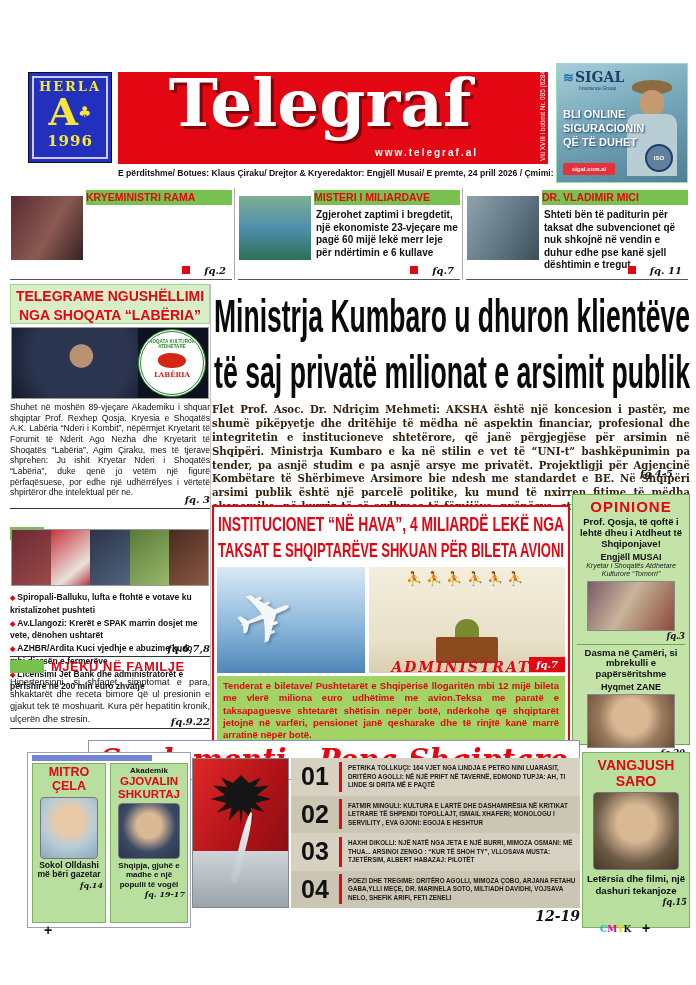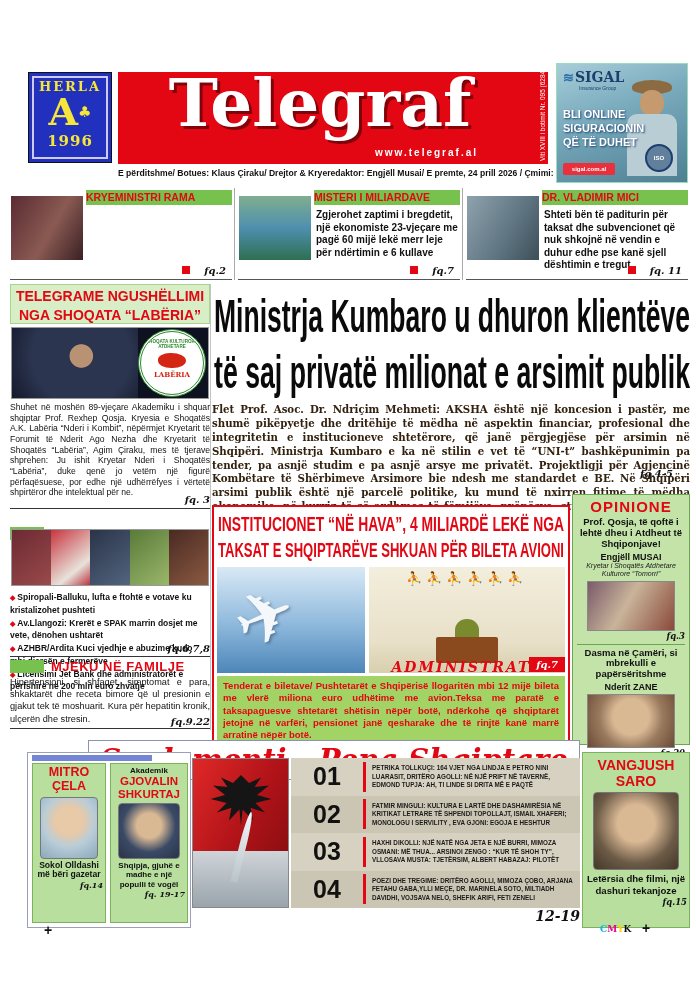--- a/index.html
+++ b/index.html
@@ -114,21 +114,21 @@
 
   .flagbox { position:absolute; left:192px; top:758px; width:97px; height:150px; overflow:hidden; border:1px solid #888; }
   .flag-red { position:absolute; left:0; top:0; width:100%; height:62%; background:linear-gradient(120deg,#e02828 0%,#b01318 60%,#8d0e12 100%); }
   .flag-gray { position:absolute; left:0; bottom:0; width:100%; height:38%; background:linear-gradient(180deg,#cfd4d8 0%,#9aa4ac 100%); }
   .quill { position:absolute; left:46px; top:52px; width:7px; height:72px; background:linear-gradient(180deg,#f2f6f8,#b9c4ca); transform:rotate(14deg); border-radius:50% 50% 0 0; }
 
   .supplist { position:absolute; left:291px; top:758px; width:289px; height:150px; }
   .srow { position:relative; width:100%; height:37.5px; display:flex; align-items:center; }
   .srow:nth-child(odd) { background:#d6d1c1; }
   .srow:nth-child(even) { background:#cbc6b3; }
-  .snum { width:72px; text-align:center; font-size:25px; font-weight:bold; color:#111; }
+  .snum { width:48px; text-align:center; font-size:25px; font-weight:bold; color:#111; }
   .sbar { width:3px; height:80%; background:#e30613; }
   .stxt { flex:1; padding:2px 4px 2px 6px; font-size:6.3px; font-weight:bold; color:#1a1a1a; line-height:1.35; }
   .supp-pages { position:absolute; left:291px; top:908px; width:289px; text-align:right; font-size:14px; }
 
   .vbox { position:absolute; left:582px; top:752px; width:108px; height:176px; background:#b9df9e; border:1px solid #7bb35b; text-align:center; padding:4px 2px; }
   .vbox .nm { color:#e30613; font-weight:bold; font-size:14px; line-height:1.15; }
   .vbox .cap { font-size:9.6px; font-weight:bold; color:#111; line-height:1.2; margin-top:3px; }
   .vbox .pg { text-align:right; font-size:8.5px; margin-top:1px; }
 
   
@@ -278,21 +278,21 @@
 
   <div class="opbox">
     <div class="op-title">OPINIONE</div>
     <div class="op-h">Prof. Qosja, të qoftë i lehtë dheu i Atdheut të Shqiponjave!</div>
     <div class="op-author">Engjëll MUSAI</div>
     <div class="op-role">Kryetar i Shoqatës Atdhetare Kulturore “Tomorri”</div>
     <div class="op-photo1"></div>
     <div class="op-page pageref">fq.3</div>
     <div class="op-div"></div>
     <div class="op-h">Dasma në Çamëri, si mbrekulli e papërsëritshme</div>
-    <div class="op-author">Nderit ZANE</div>
+    <div class="op-author">Hyqmet ZANE</div>
     <div class="op-photo2"></div>
     <div class="op-page pageref">fq.20</div>
   </div>
 
   <div class="supp-banner">
     <div class="supp-banner-text">Suplementi - Pena Shqiptare</div>
   </div>
 
   <div class="supp-left-wrap">
     <div class="supp-blue"></div>

